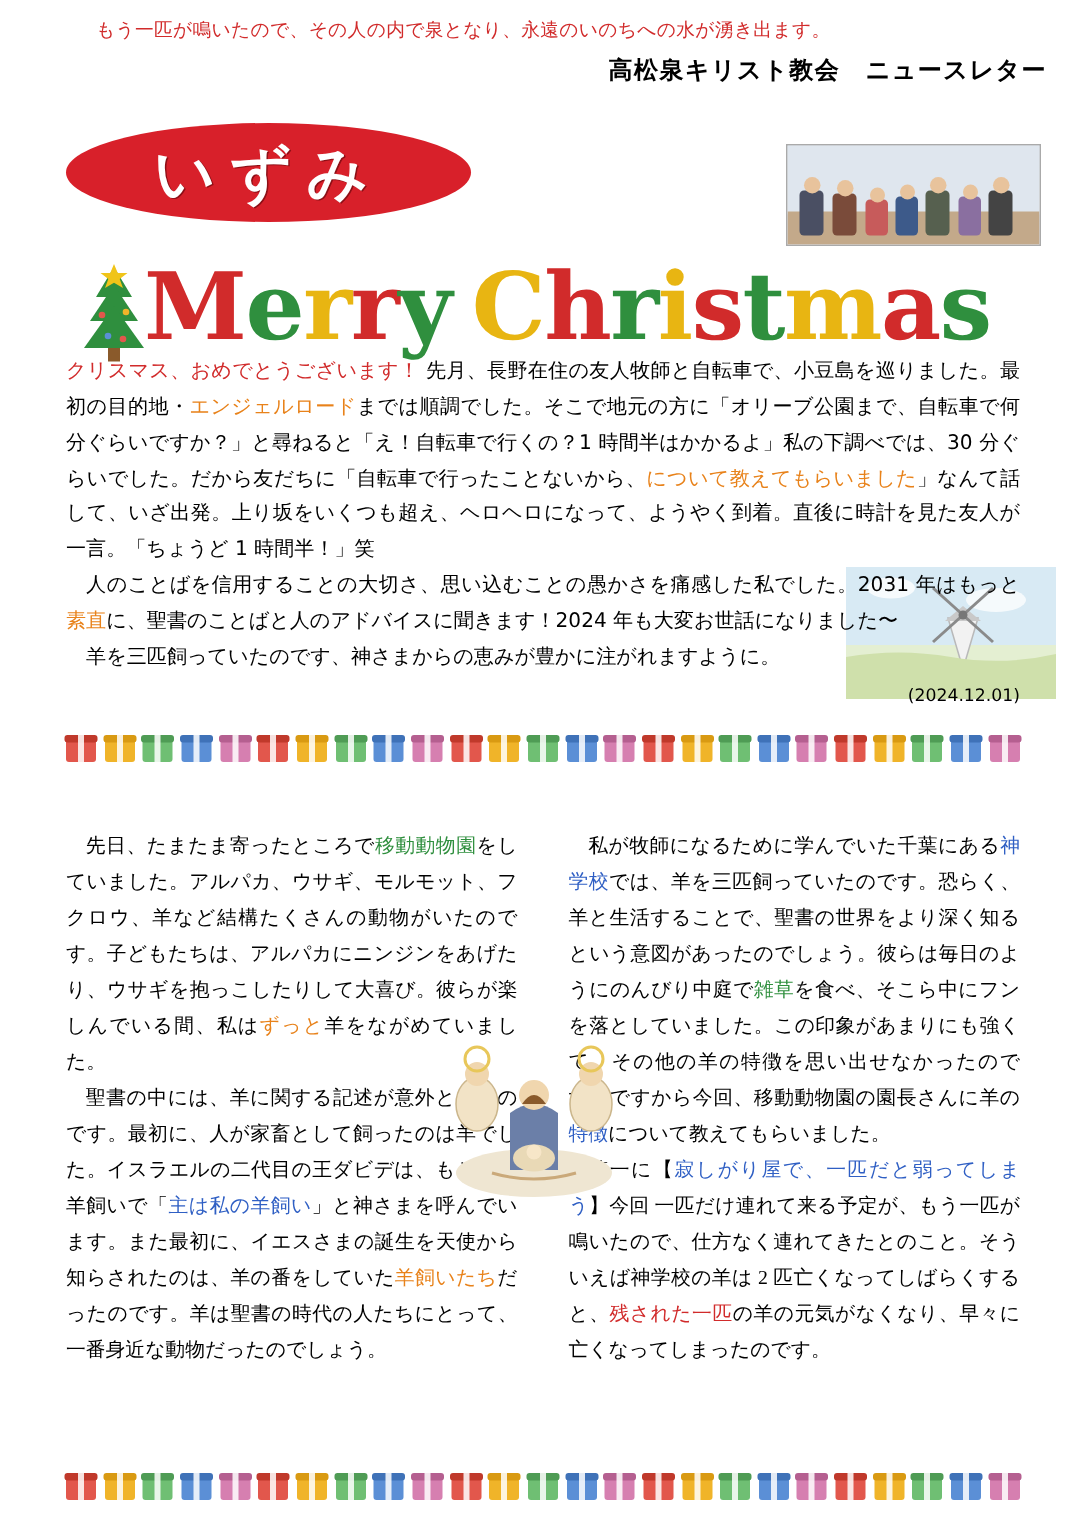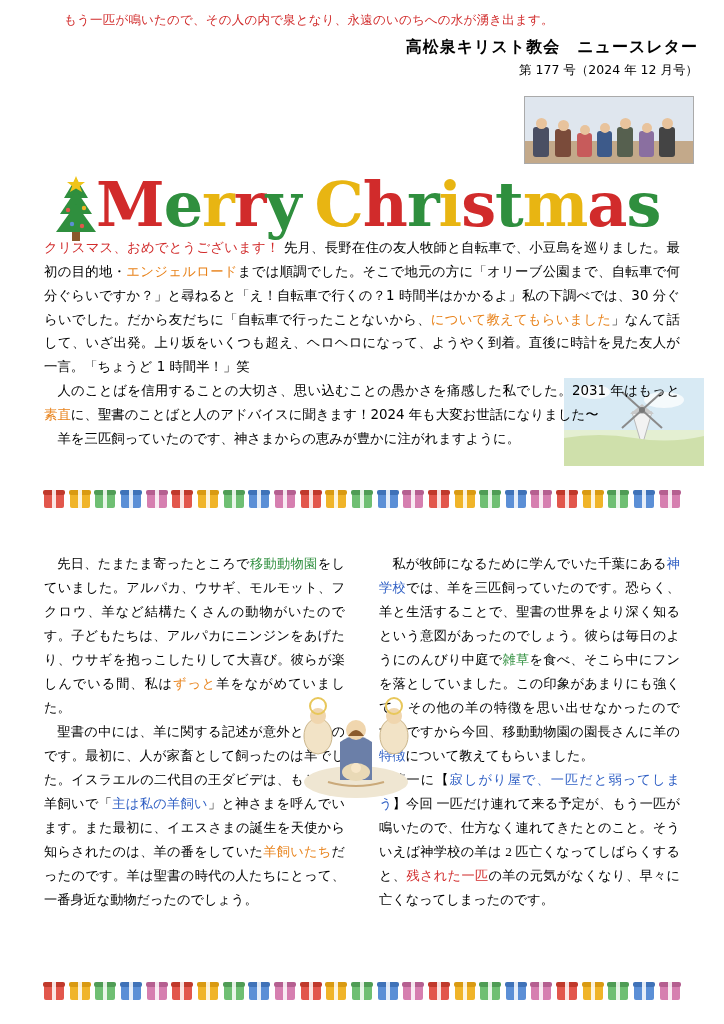--- a/index.html
+++ b/index.html
@@ -133,22 +133,24 @@
 </head>
 <body>
 
 <div class="page">
 
   <div class="scripture">
     <div class="l2">もう一匹が鳴いたので、その人の内で泉となり、永遠のいのちへの水が湧き出ます。</div>
   </div>
 
   <div class="church-line">高松泉キリスト教会　ニュースレター</div>
-  <div class="issue-line">第 177 号（2024 年 12 月号）</div>
-
+
+  <div class="logo">
+    <span>いずみ</span>
+  </div>
 
 
   <div class="photo">
     <div class="wall"></div>
     <div class="floor"></div>
     <div class="p" style="left:8px;width:16px;height:30px;background:#4a4f63;"></div>
       <div class="head" style="left:11px;bottom:34px;width:11px;height:11px;"></div>
     <div class="p" style="left:30px;width:16px;height:28px;background:#7a4b3a;"></div>
       <div class="head" style="left:33px;bottom:32px;width:11px;height:11px;"></div>
     <div class="p" style="left:52px;width:15px;height:24px;background:#c75b5b;"></div>
@@ -195,20 +197,21 @@
     <circle cx="78" cy="32" r="3" fill="#777"></circle>
     <ellipse cx="36" cy="66" rx="8" ry="5" fill="#e58a3a"></ellipse>
     <ellipse cx="46" cy="70" rx="6" ry="4" fill="#e58a3a"></ellipse>
     <path d="M0 60 Q35 54 70 60 T140 58 L140 88 L0 88 Z" fill="#cfe0ab"></path>
   </svg>
 
   <div class="art1">
     <p><span class="red">クリスマス、おめでとうございます！</span><span> 先月、長野在住の友人牧師と自転車で、小豆島を巡りました。最初の目的地・</span><span class="orange">エンジェルロード</span><span>までは順調でした。そこで地元の方に「オリーブ公園まで、自転車で何分ぐらいですか？」と尋ねると「え！自転車で行くの？1 時間半はかかるよ」私の下調べでは、30 分ぐらいでした。だから友だちに「自転車で行ったことないから、</span><span class="orange">について教えてもらいました</span><span>」なんて話して、いざ出発。上り坂をいくつも超え、ヘロヘロになって、ようやく到着。直後に時計を見た友人が一言。「ちょうど 1 時間半！」笑</span></p>
     <p class="indent"><span>人のことばを信用することの大切さ、思い込むことの愚かさを痛感した私でした。2031 年はもっと</span><span class="orange">素直</span><span>に、聖書のことばと人のアドバイスに聞きます！2024 年も大変お世話になりました〜</span></p>
     <p class="indent">羊を三匹飼っていたのです、神さまからの恵みが豊かに注がれますように。</p>
+    <div class="date-right">(2024.12.01)</div>
   </div>
 
   <div class="gifts" style="top:486px">
     <div class="gift">
         <div class="box" style="background:#e2574c"></div>
         <div class="lid" style="background:#c0392b"></div>
         <div class="rib"></div>
       </div>
     <div class="gift">
         <div class="box" style="background:#f0b429"></div>

